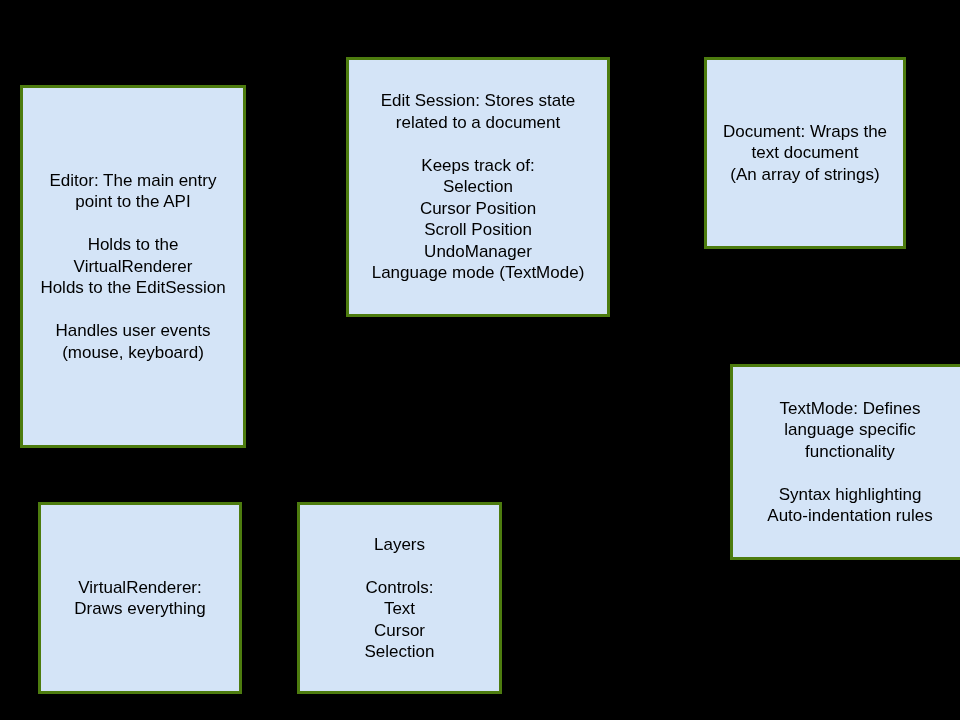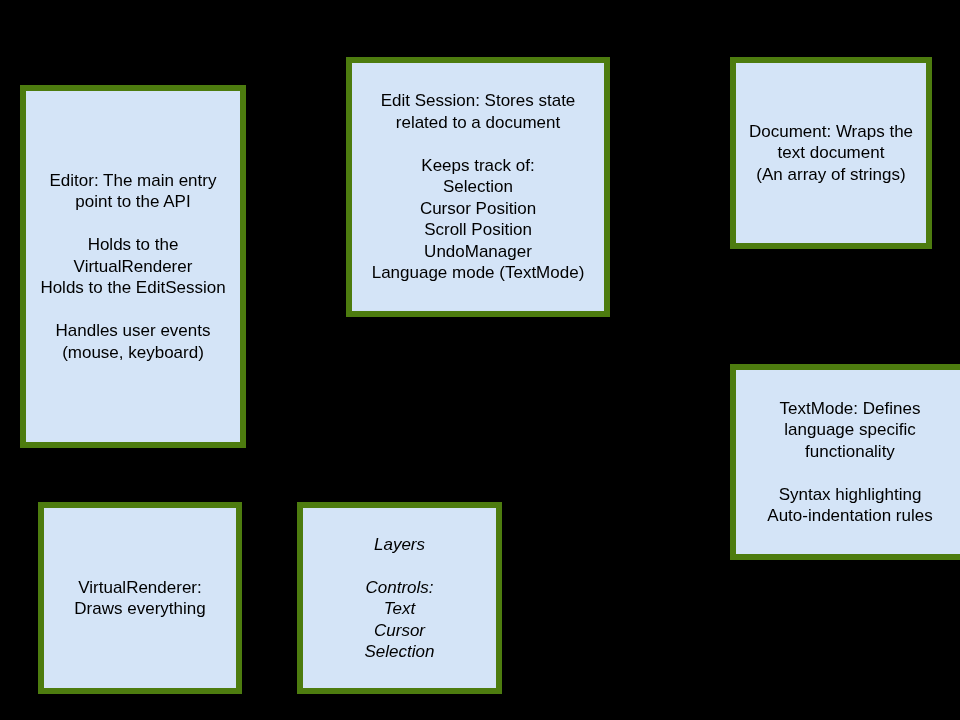--- a/index.html
+++ b/index.html
@@ -19,37 +19,37 @@
     left: 0;
     top: 0;
     width: 960px;
     height: 720px;
     background: #000000;
   }
   .node {
     position: absolute;
     box-sizing: border-box;
     background: #d4e4f7;
-    border: 6px solid #4d7c0f;
+    border: 3px solid #4d7c0f;
     color: #000000;
     display: flex;
     align-items: center;
     justify-content: center;
     text-align: center;
     font-size: 17px;
     line-height: 21.5px;
     white-space: pre-line;
     padding: 4px 6px;
   }
   #node-editor      { left: 20px;  top: 57px;  width: 226px; height: 363px; margin-top: 28px; }
   #node-editsession { left: 346px; top: 57px;  width: 264px; height: 260px; }
-  #node-document    { left: 730px; top: 57px;  width: 202px; height: 192px; }
+  #node-document    { left: 704px; top: 57px;  width: 202px; height: 192px; }
   #node-textmode    { left: 730px; top: 364px; width: 240px; height: 196px; }
   #node-virtualrenderer { left: 38px;  top: 502px; width: 204px; height: 192px; }
-  #node-layers      { left: 297px; top: 502px; width: 205px; height: 192px; font-style: italic; }
+  #node-layers      { left: 297px; top: 502px; width: 205px; height: 192px; }
 </style>
 </head>
 <body>
 
 <div class="canvas">
 
   <div class="node" id="node-editor">
     <span>Editor: The main entry
 point to the API
 

